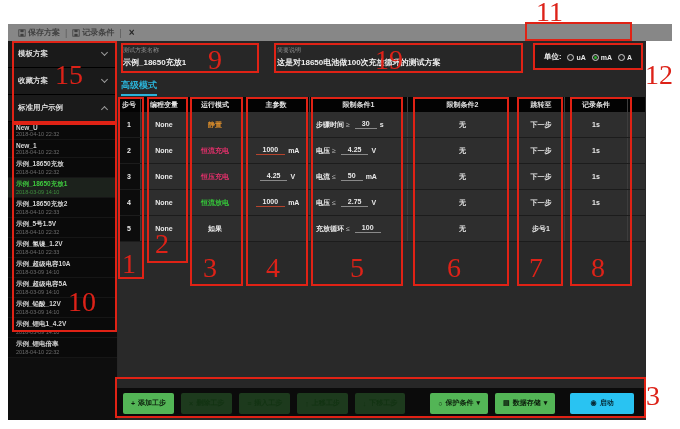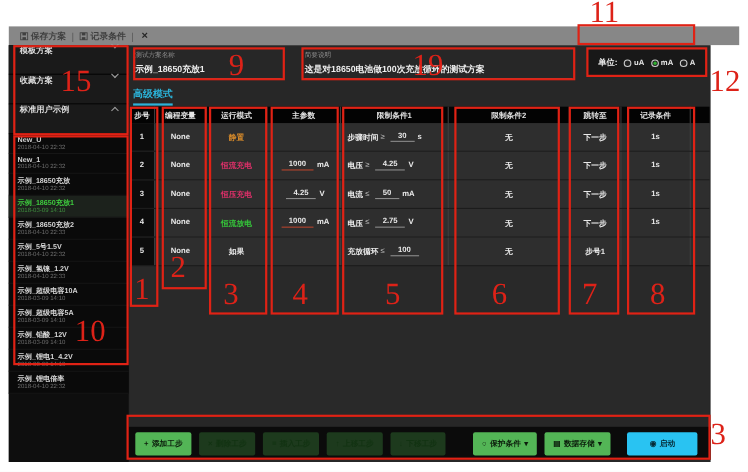--- a/index.html
+++ b/index.html
@@ -14,21 +14,21 @@
   .tb-btn { color:#3f3f3f; font-size:8px; font-weight:bold; display:flex; align-items:center; gap:2px; margin:0 4px; cursor:default; }
   .tb-sep { color:#5a5a5a; font-size:9px; margin:0 1px; }
   #close-x { color:#262626; font-size:10px; font-weight:bold; margin-left:6px; }
   .floppy { width:8px; height:8px; display:inline-block; }
 
   #body { left:8px; top:41px; width:638px; height:379px; background:#272727; }
 
   
   #sidebar { left:8px; top:41px; width:109px; height:379px; background:#0e0e0e; }
   .side-group { height:27px; background:#1a1a1a; border-bottom:1px solid #000;
-    display:flex; padding:0 10px; color:#dcdcdc; font-size:7.5px; font-weight:bold; }
+    display:flex; align-items:center; padding:0 10px; color:#dcdcdc; font-size:7.5px; font-weight:bold; }
   .side-group .chev { margin-left:auto; width:5px; height:5px; border-right:1px solid #9a9a9a; border-bottom:1px solid #9a9a9a; }
   .chev.down { transform:rotate(45deg); margin-top:-3px; }
   .chev.up { transform:rotate(-135deg); margin-top:3px; }
   #side-list { background:#0a0a0a; }
   .side-item { padding:2px 6px 2px 8px; border-bottom:1px solid #161616; }
   .side-item .nm { color:#d6d6d6; font-size:6.5px; font-weight:bold; white-space:nowrap; }
   .side-item .dt { color:#6d6d6d; font-size:5.5px; }
   .side-item.sel { background:#1c221c; }
   .side-item.sel .nm { color:#3ecb3e; }
   .side-item.sel .dt { color:#3f8f3f; }

